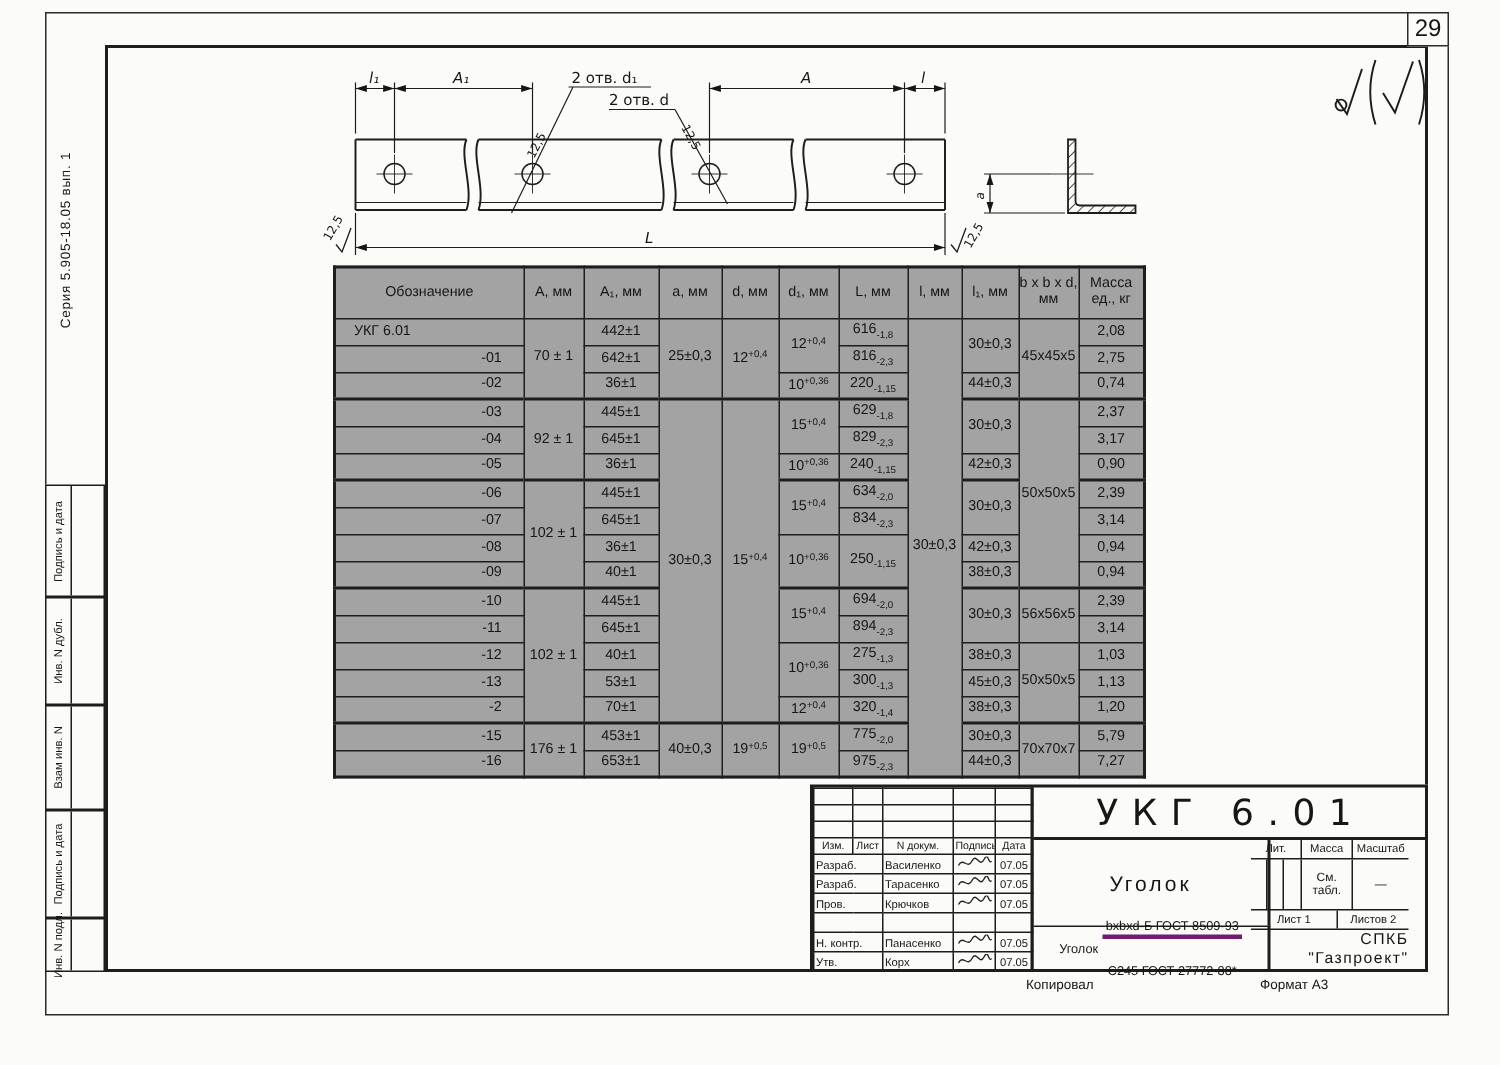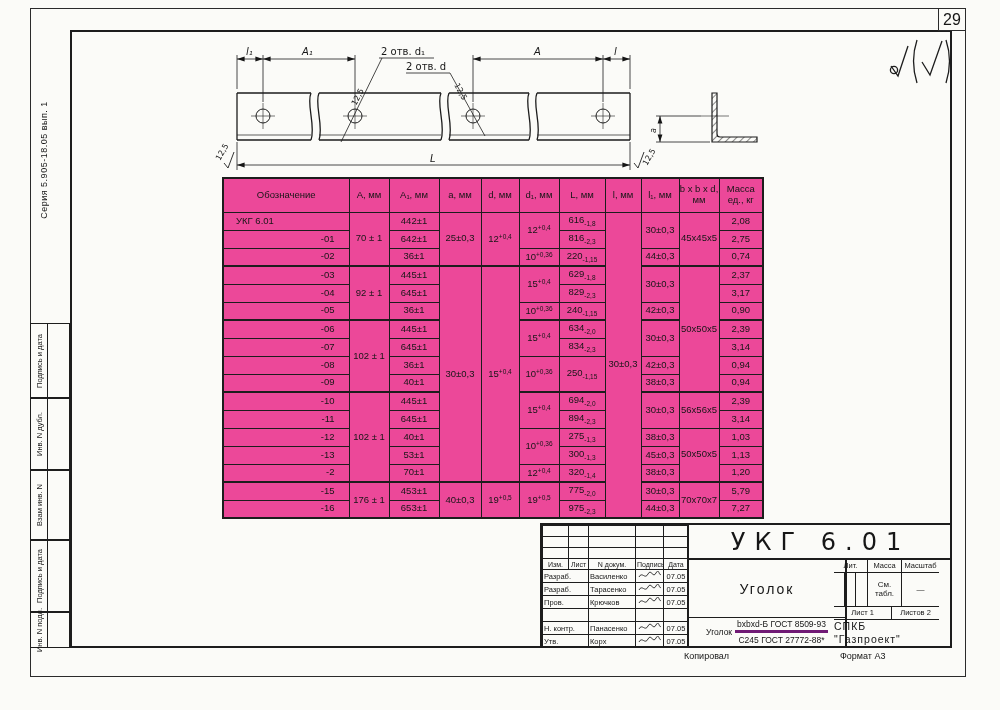--- a/index.html
+++ b/index.html
@@ -16,59 +16,59 @@
   .sb{left:30px;width:40px;border:1px solid #1d1d1d;display:flex;background:#fbfbf8}
   .sb-label{width:17px;border-right:1px solid #1d1d1d;position:relative}
   .sb-label span{position:absolute;left:50%;top:50%;transform:translate(-50%,-50%) rotate(-90deg);white-space:nowrap;font-size:7.5px}
   
   .drw{left:198px;top:32px;width:640px;height:150px}
   .drw text{font-size:10px;fill:#161616;font-family:"DejaVu Sans",sans-serif}
   .drw .it{font-style:italic}
   .drw .sm{font-size:8px}
   .rsym{left:886px;top:36px;width:66px;height:50px}
   
-  table.spec{position:absolute;left:222px;top:177px;border-collapse:collapse;table-layout:fixed;background:#ec4899;border:2px solid #1d1d1d}
+  table.spec{position:absolute;left:222px;top:177px;border-collapse:collapse;table-layout:fixed;background:#a3a3a3;border:2px solid #1d1d1d}
   table.spec th,table.spec td{border:1px solid #1d1d1d;font-size:9.5px;font-weight:normal;text-align:center;vertical-align:middle;padding:0;line-height:1.15;overflow:hidden}
   table.spec thead th{height:34px;white-space:pre-line}
   table.spec tbody td{height:18px}
   table.spec td.des{text-align:right;padding-right:14px}
   table.spec td.des.first{text-align:left;padding-left:12px}
   table.spec .ge{border-bottom-width:2px}
   table.spec sup{font-size:6.5px;vertical-align:3px;letter-spacing:0}
   table.spec sub{font-size:6.5px;vertical-align:-3px}
   
   .tb{left:540px;top:523px;width:412px;height:125px;border:2px solid #1d1d1d;background:#fbfbf8}
   .tb .sign-wrap{position:absolute;left:0;top:0;width:147px;height:121px;border-right:2px solid #1d1d1d}
   table.tbl-sign{border-collapse:collapse;table-layout:fixed;width:146px}
   table.tbl-sign td{border:1px solid #1d1d1d;font-size:7px;padding:0 1px;height:11px;text-align:left;white-space:nowrap;overflow:hidden;vertical-align:middle}
   table.tbl-sign tr.rrow td{height:13px;font-size:7.5px}
   table.tbl-sign td.c{text-align:center}
   .tb .docnum{position:absolute;left:147px;top:0;width:263px;height:35px;border-bottom:2px solid #1d1d1d;display:flex;align-items:center;justify-content:center;font-size:24px;letter-spacing:9px;font-family:"DejaVu Sans",sans-serif}
   .tb .ttl{position:absolute;left:147px;top:35px;width:158px;height:57px;border-right:2px solid #1d1d1d;display:flex;align-items:center;justify-content:center;font-size:14px;letter-spacing:2px}
   .tb .material{position:absolute;left:147px;top:92px;width:158px;height:29px;border-top:1.5px solid #1d1d1d;border-right:2px solid #1d1d1d;display:flex;align-items:center;justify-content:center;gap:3px;font-size:8.5px;white-space:nowrap}
   .material .frac{display:inline-flex;flex-direction:column;align-items:center;font-size:8.5px}
   .material .frac .num{border-bottom:3px solid #701a75;padding:0 2px 1px}
-  .material .frac .den{padding-top:2px}
+  .material .frac .den{padding-top:16px}
   .tb .rt{position:absolute;left:292px;top:35px;width:105px;height:86px;display:flex;flex-direction:column}
   .rt .row{display:flex}
   .rt .hdr{height:13px;border-bottom:1px solid #1d1d1d}
   .rt .hdr div{font-size:7.5px;display:flex;align-items:center;justify-content:center}
   .rt .vals{height:34px;border-bottom:1px solid #1d1d1d}
   .rt .c1{width:34px;border-right:1px solid #1d1d1d}
   .rt .c2{width:34px;border-right:1px solid #1d1d1d}
   .rt .c3{width:37px}
   .rt .lit{display:flex}
   .rt .lit div{width:11.3px;border-right:1px solid #1d1d1d;height:100%}
   .rt .lit div:last-child{border-right:none}
   .rt .vcell{display:flex;align-items:center;justify-content:center;font-size:8px;white-space:pre-line;text-align:center}
   .rt .sheets{height:13px;border-bottom:1px solid #1d1d1d;font-size:7.5px}
   .rt .sheets div{display:flex;align-items:center;justify-content:center}
   .rt .s1{width:68px;border-right:1px solid #1d1d1d}
   .rt .s2{width:55px}
-  .rt .org{flex:1;display:flex;flex-direction:column;align-items:flex-start;justify-content:center;font-size:10.5px;line-height:1.25;letter-spacing:1px}
+  .rt .org{flex:1;display:flex;flex-direction:column;align-items:flex-end;justify-content:center;font-size:10.5px;line-height:1.25;letter-spacing:1px}
   .flabel{position:absolute;top:651px;font-size:9px}
 </style>
 </head>
 <body>
 
 <div>
 
   <div class="abs outer-border"></div>
   <div class="abs main-frame"></div>
   <div class="abs page-num-box">

